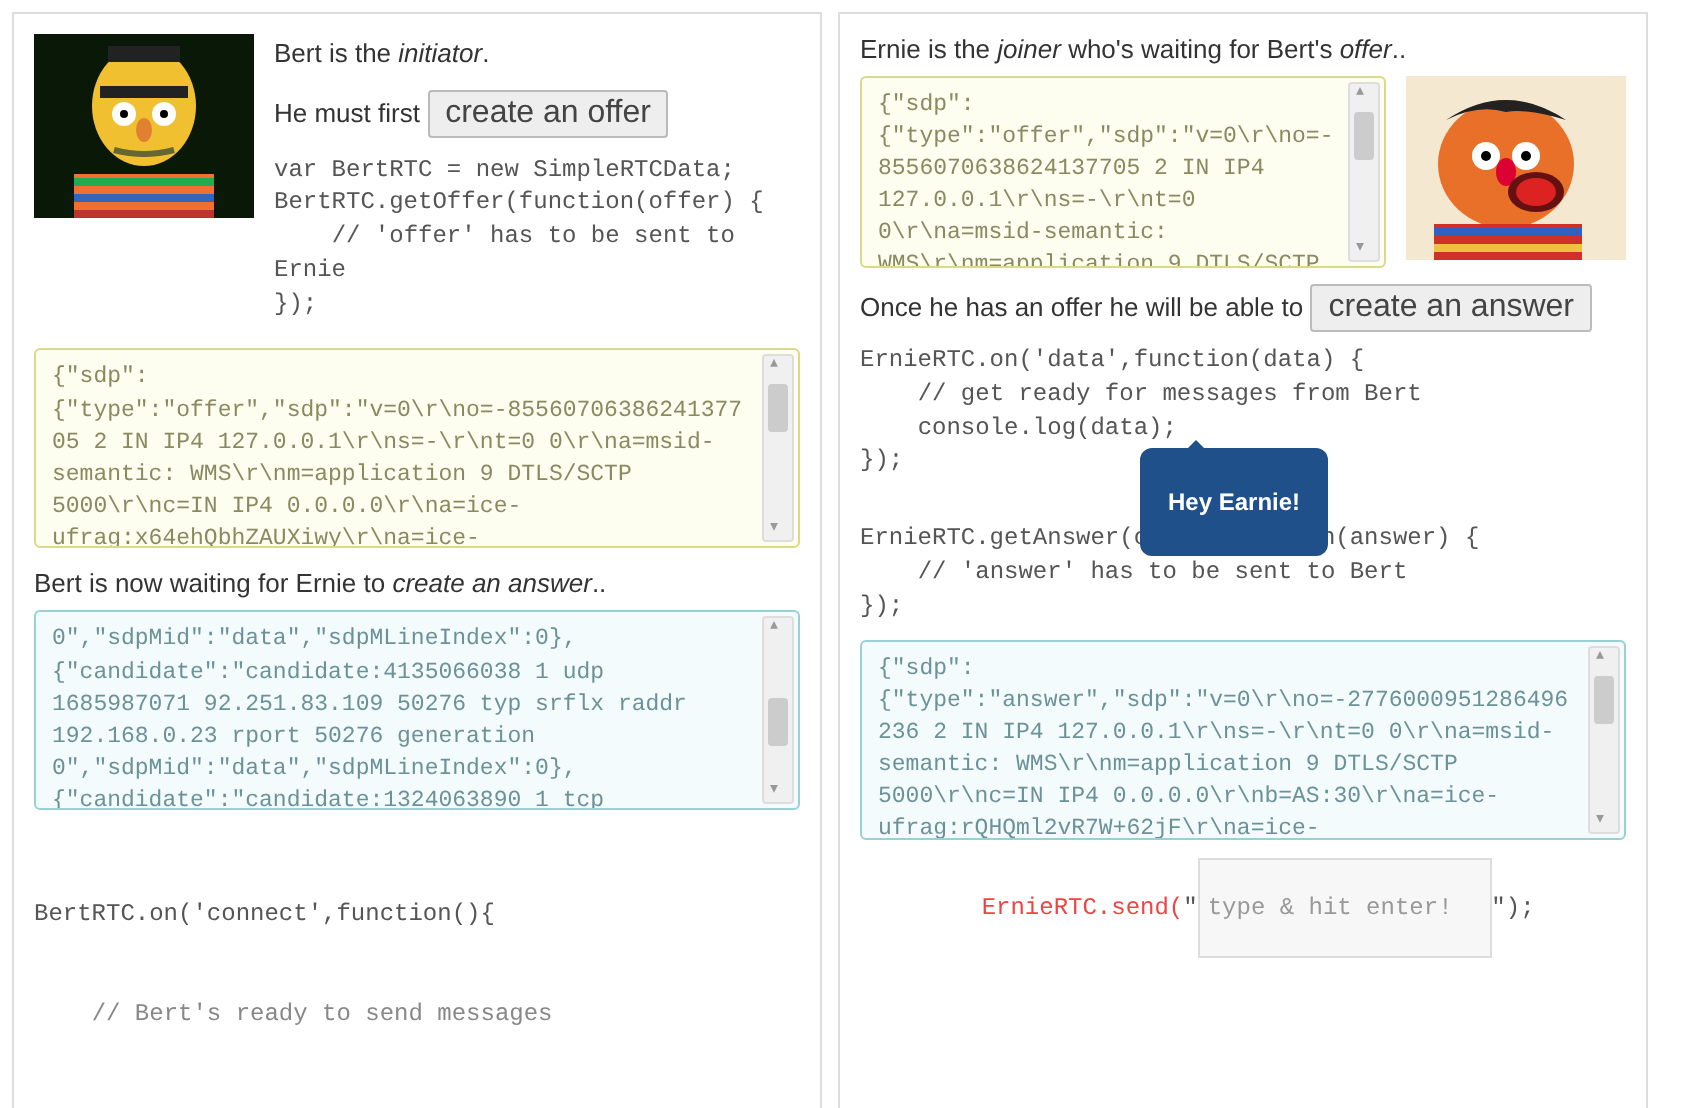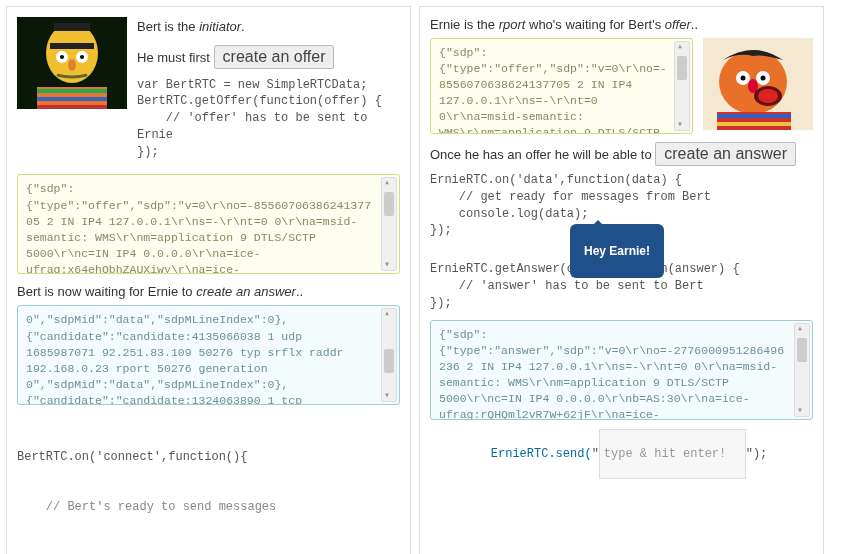--- a/index.html
+++ b/index.html
@@ -111,21 +111,21 @@
     border-radius: 2px;
   }
   .inputspan {
     background: #f7f7f7;
     border: 1px solid #ddd;
     padding: 17px 4px;
     color: #999;
     font-family: "Courier New", monospace;
     font-size: 12px;
   }
-  .dark-green { color: #0369a1; padding-left: 32px; }
+  .dark-green { color: #ef4444; padding-left: 32px; }
   .cmt { color: #888; }
   .speech {
     position: absolute;
     border-radius: 6px;
     padding: 20px 14px;
     font-size: 12px;
     font-weight: bold;
     color: #fff;
   }
   .speech.blue { background: #20508a; }
@@ -207,21 +207,21 @@
     <div>
       ""
     </div>
     
   </div>
 
 </div>
 
 <div class="panel">
   <p class="section-text" style="margin-top:0">
-    <span>Ernie is the </span><em>rport</em><span> who's waiting for Bert's </span><em>offer</em><span>..</span>
+    <span>Ernie is the </span><em>joiner</em><span> who's waiting for Bert's </span><em>offer</em><span>..</span>
   </p>
 
   <div class="header-row">
     <div class="sdpbox yellow small" style="flex:1; margin:0;">
       <div class="inner">{"sdp":{"type":"offer","sdp":"v=0\r\no=-8556070638624137705 2 IN IP4 127.0.0.1\r\ns=-\r\nt=0 0\r\na=msid-semantic: WMS\r\nm=application 9 DTLS/SCTP 5000\r\nc=IN IP4 ...</div>
       <div class="scroll">
           <div class="thumb"></div>
         </div>
     </div>
     <div class="avatar">

